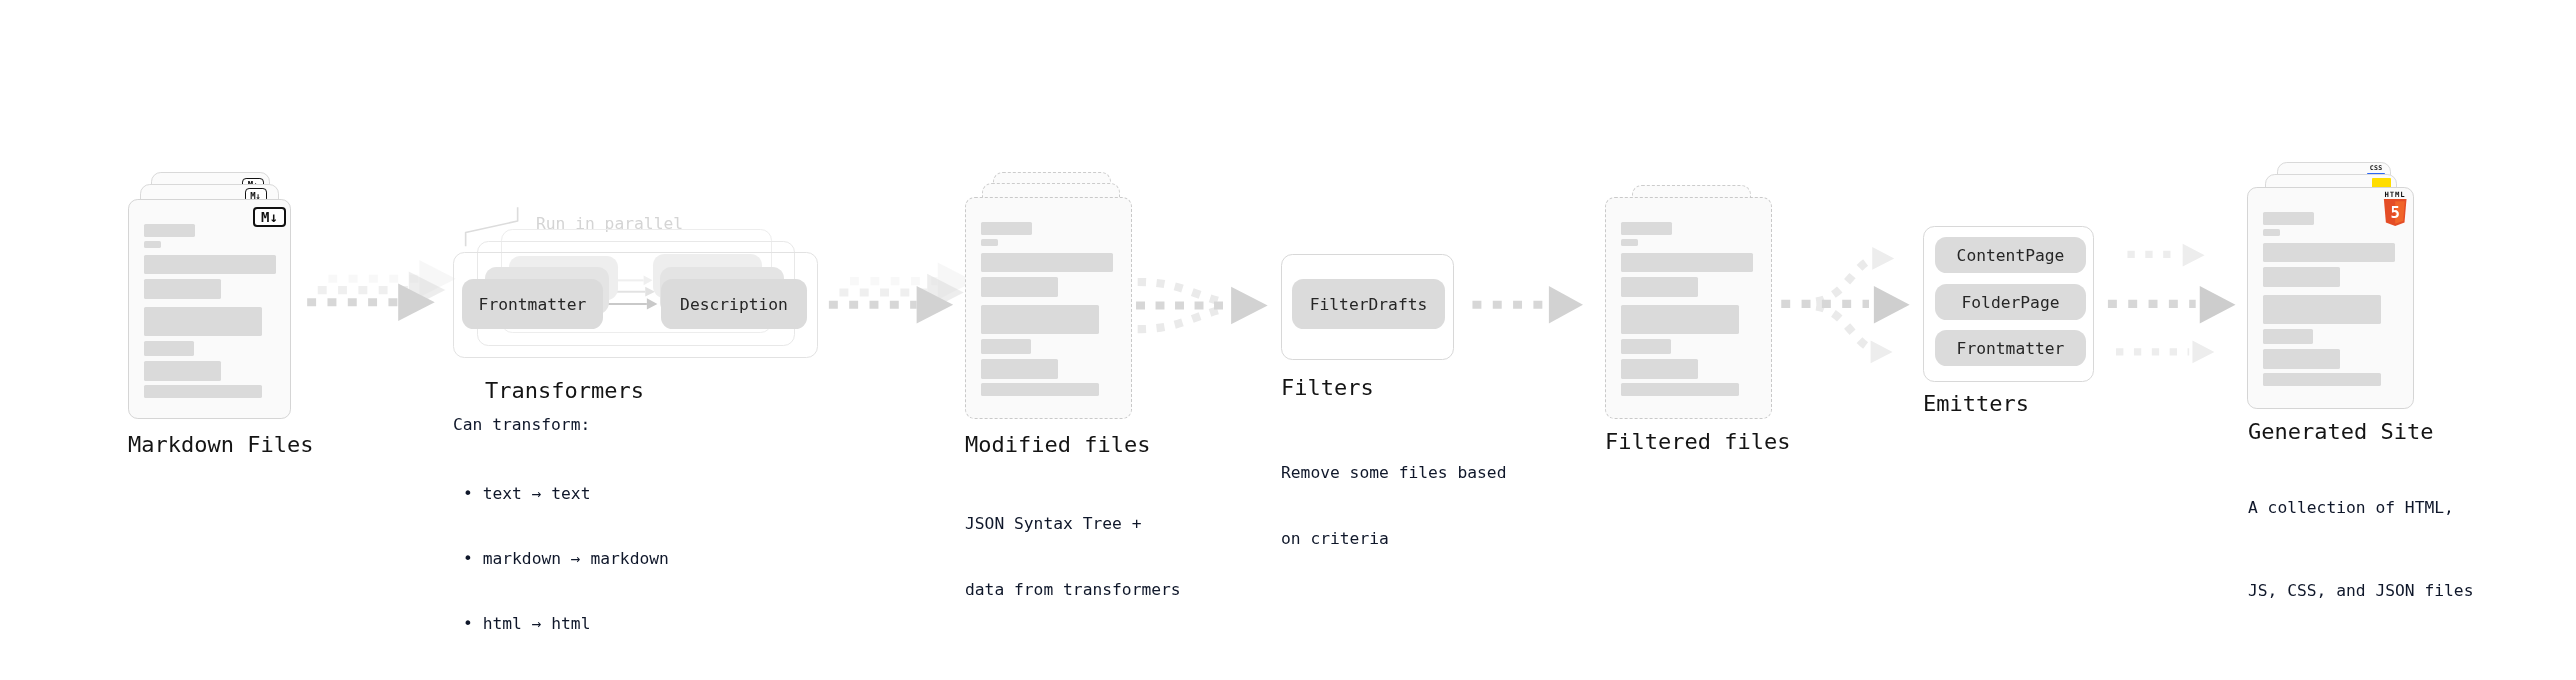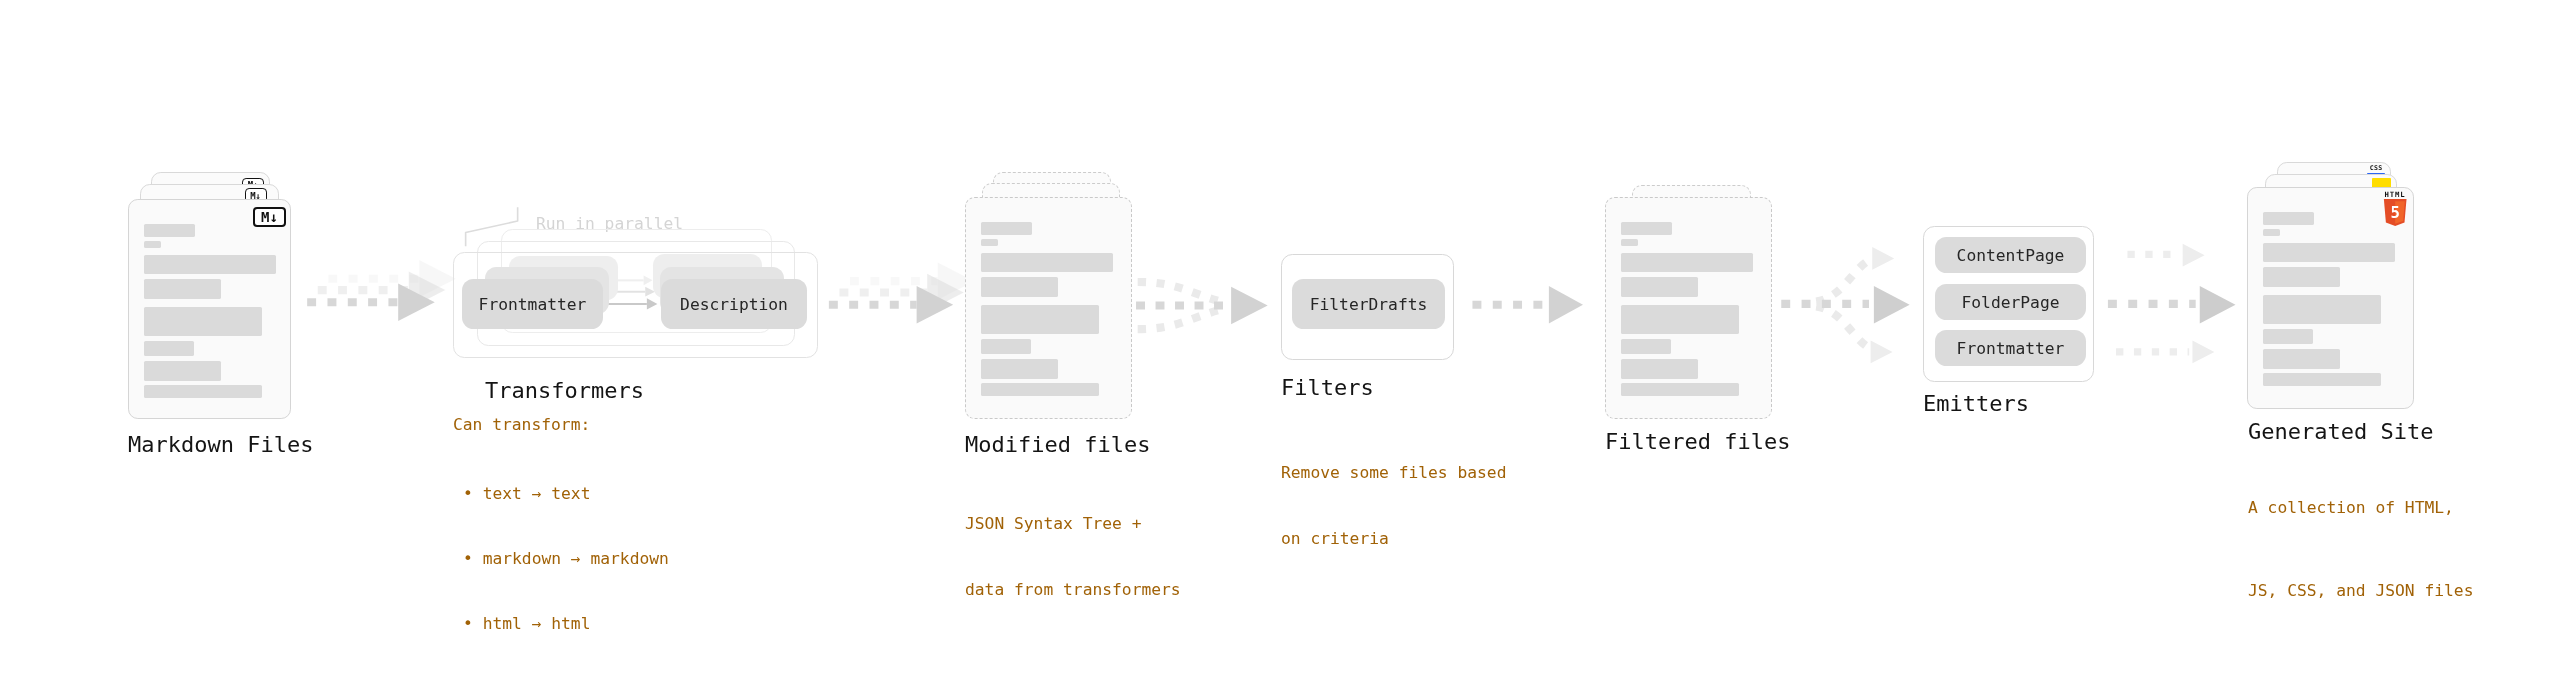--- a/index.html
+++ b/index.html
@@ -14,21 +14,21 @@
   
   .tbox{position:absolute;background:transparent;border:1.6px solid #e2e2e2;border-radius:11.4px;box-sizing:border-box;}
   
   .pill{position:absolute;background:#dbdbdb;border-radius:11.4px;display:flex;align-items:center;justify-content:center;
         font-size:16.3px;color:#262626;box-sizing:border-box;}
   .pill.echo1{background:#e4e4e4;}
   .pill.echo2{background:#eeeeee;}
   .stagebox{position:absolute;background:#ffffff;border:1.6px solid #d8d8d8;border-radius:11.4px;box-sizing:border-box;}
   
   .title{position:absolute;font-size:22px;font-weight:500;color:#141414;white-space:pre;}
-  .bodytext{position:absolute;font-size:16.3px;line-height:22px;color:#a16207;white-space:pre;}
+  .bodytext{position:absolute;font-size:16.3px;line-height:22px;color:#0f172a;white-space:pre;}
   .faded-note{position:absolute;font-size:16.3px;color:#d4d4d4;white-space:pre;}
   .bullet-line{display:block;line-height:21px;}
   
   .md-icon{position:absolute;background:#ffffff;border:2.4px solid #111111;border-radius:4.1px;
            display:flex;align-items:center;justify-content:center;font-weight:bold;color:#111111;box-sizing:border-box;}
   
   .html5-badge{position:absolute;width:28px;text-align:center;}
   .html5-badge .word{font-size:7.3px;font-weight:bold;letter-spacing:0.8px;color:#111;line-height:8.1px;}
   .css-badge{position:absolute;width:19.5px;text-align:center;}
   .css-badge .word{font-size:6.5px;font-weight:bold;color:#111;line-height:6.5px;letter-spacing:0.4px;}

